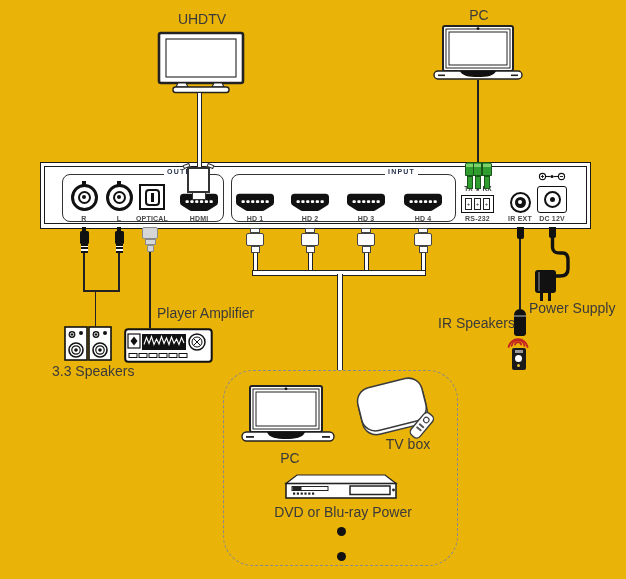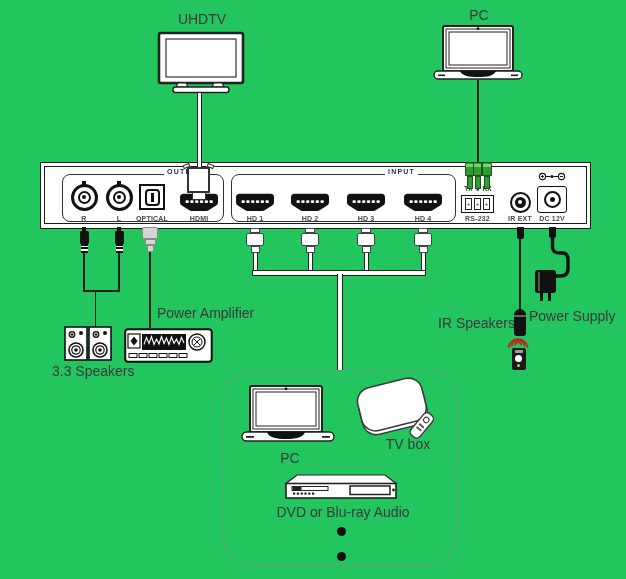--- a/index.html
+++ b/index.html
@@ -1,18 +1,18 @@
 <!DOCTYPE html>
 <html><head>
 <meta charset="utf-8">
 <style>
   * { box-sizing: border-box; margin: 0; padding: 0; }
   html,body { background:#fff; }
   #canvas {
-    position: relative; width: 626px; height: 579px; background:#22c55e;
+    position: relative; width: 626px; height: 579px; background:#eab308;
     font-family: "Liberation Sans", sans-serif; overflow: hidden;
   }
   .abs { position:absolute; }
   svg  { overflow: visible; display:block; }
   .lbl { position:absolute; font-size:14px; color:#3a3a3a; white-space:nowrap; }
   .ctr { transform: translateX(-50%); }
   .plbl{ position:absolute; font-size:7px; font-weight:700; color:#4a4a4a;
          white-space:nowrap; transform:translateX(-50%); letter-spacing:.2px; }
   .grpbox { position:absolute; border:1.2px solid #333; border-radius:8px; }
   .grplbl { position:absolute; font-size:7px; font-weight:700; letter-spacing:1.2px;
@@ -251,21 +251,21 @@
 
   <div class="abs z4" style="left:549px;top:227px;width:7px;height:11px;background:#111;border-radius:0 0 2px 2px"></div>
   <svg class="abs" style="left:544px;top:238px" width="26" height="48">
     <path d="M8.5,0 V9 C8.5,14 11.5,15 16.5,15 H18.5 C23,15 24,18 24,22 V31 C24,36 21,38 16,38 H11.5" fill="none" stroke="#111" stroke-width="3.4" stroke-linecap="round" stroke-linejoin="round"></path>
   </svg>
   <div class="abs" style="left:535px;top:270px;width:21px;height:23px;background:#111;border-radius:3px">
     <div class="abs" style="left:3px;top:2px;width:2px;height:19px;background:#555"></div>
   </div>
   <div class="abs" style="left:540px;top:293px;width:3px;height:8px;background:#111"></div>
   <div class="abs" style="left:548px;top:293px;width:3px;height:8px;background:#111"></div>
-  <div class="lbl" style="left:529px;top:308px">Power Supply</div>
+  <div class="lbl" style="left:529px;top:300px">Power Supply</div>
 
   <svg class="abs" style="left:64px;top:326px" width="49" height="36">
     <rect x="1" y="1" width="22" height="33" fill="#fff" stroke="#111" stroke-width="1.6"></rect>
     <rect x="25" y="1" width="22" height="33" fill="#fff" stroke="#111" stroke-width="1.6"></rect>
     <g>
       <circle cx="8" cy="8.5" r="3.4" fill="#111"></circle>
         <circle cx="8" cy="8.5" r="1.7" fill="none" stroke="#fff" stroke-width="0.9"></circle>
         <circle cx="17" cy="7" r="2" fill="#111"></circle>
       <circle cx="12" cy="24" r="7" fill="#fff" stroke="#111" stroke-width="1.6"></circle>
         <circle cx="12" cy="24" r="4.2" fill="none" stroke="#111" stroke-width="1.2"></circle>
@@ -291,21 +291,21 @@
     <path d="M69.5,10.5 l7,7 M76.5,10.5 l-7,7" stroke="#111" stroke-width="1"></path>
     <g fill="#fff" stroke="#111" stroke-width="1">
       <rect x="5" y="25.5" width="8" height="4"></rect>
         <rect x="15" y="25.5" width="8" height="4"></rect>
         <rect x="25" y="25.5" width="8" height="4"></rect>
         <rect x="35" y="25.5" width="8" height="4"></rect>
         <rect x="45" y="25.5" width="8" height="4"></rect>
         <rect x="55" y="25.5" width="8" height="4"></rect>
     </g>
   </svg>
-  <div class="lbl" style="left:157px;top:305px">Power Amplifier</div>
+  <div class="lbl" style="left:157px;top:305px">Player Amplifier</div>
 
   <div class="abs z1" style="left:223px;top:370px;width:235px;height:196px;border:1.6px dashed #8a8a8a;border-radius:30px"></div>
 
   <svg class="abs z2" style="left:240px;top:384px" width="96" height="60">
     <rect x="10" y="2" width="72" height="46" rx="2" fill="#fff" stroke="#222" stroke-width="2"></rect>
     <rect x="13" y="5" width="66" height="40" fill="#fff" stroke="#222" stroke-width="1"></rect>
     <rect x="16" y="8" width="60" height="34" fill="#fff" stroke="#222" stroke-width="1"></rect>
     <circle cx="46" cy="4.8" r="1.4" fill="#111"></circle>
     <rect x="2" y="48" width="92" height="9" rx="4.5" fill="#fff" stroke="#222" stroke-width="1.4"></rect>
     <path d="M27,48 h38 c-2,6 -10,7 -19,7 c-9,0 -17,-1 -19,-7 z" fill="#111"></path>
@@ -337,18 +337,18 @@
         <rect x="9" y="19.5" width="2.2" height="2.2"></rect>
         <rect x="12.8" y="19.5" width="2.2" height="2.2"></rect>
         <rect x="16.6" y="19.5" width="2.2" height="2.2"></rect>
         <rect x="20.4" y="19.5" width="2.2" height="2.2"></rect>
         <rect x="24.2" y="19.5" width="2.2" height="2.2"></rect>
         <rect x="28" y="19.5" width="2.2" height="2.2"></rect>
       </g>
     <rect x="66" y="13" width="40" height="8.5" fill="#fff" stroke="#222" stroke-width="1.5"></rect>
     <circle cx="109.5" cy="17" r="1.4" fill="#222"></circle>
   </svg>
-  <div class="lbl ctr" style="left:343px;top:504px">DVD or Blu-ray Audio</div>
+  <div class="lbl ctr" style="left:343px;top:504px">DVD or Blu-ray Power</div>
 
   <div class="abs z2" style="left:336.5px;top:527px;width:9px;height:9px;background:#111;border-radius:50%"></div>
   <div class="abs z2" style="left:336.5px;top:552px;width:9px;height:9px;background:#111;border-radius:50%"></div>
 
 </div>
 
 </body></html>

